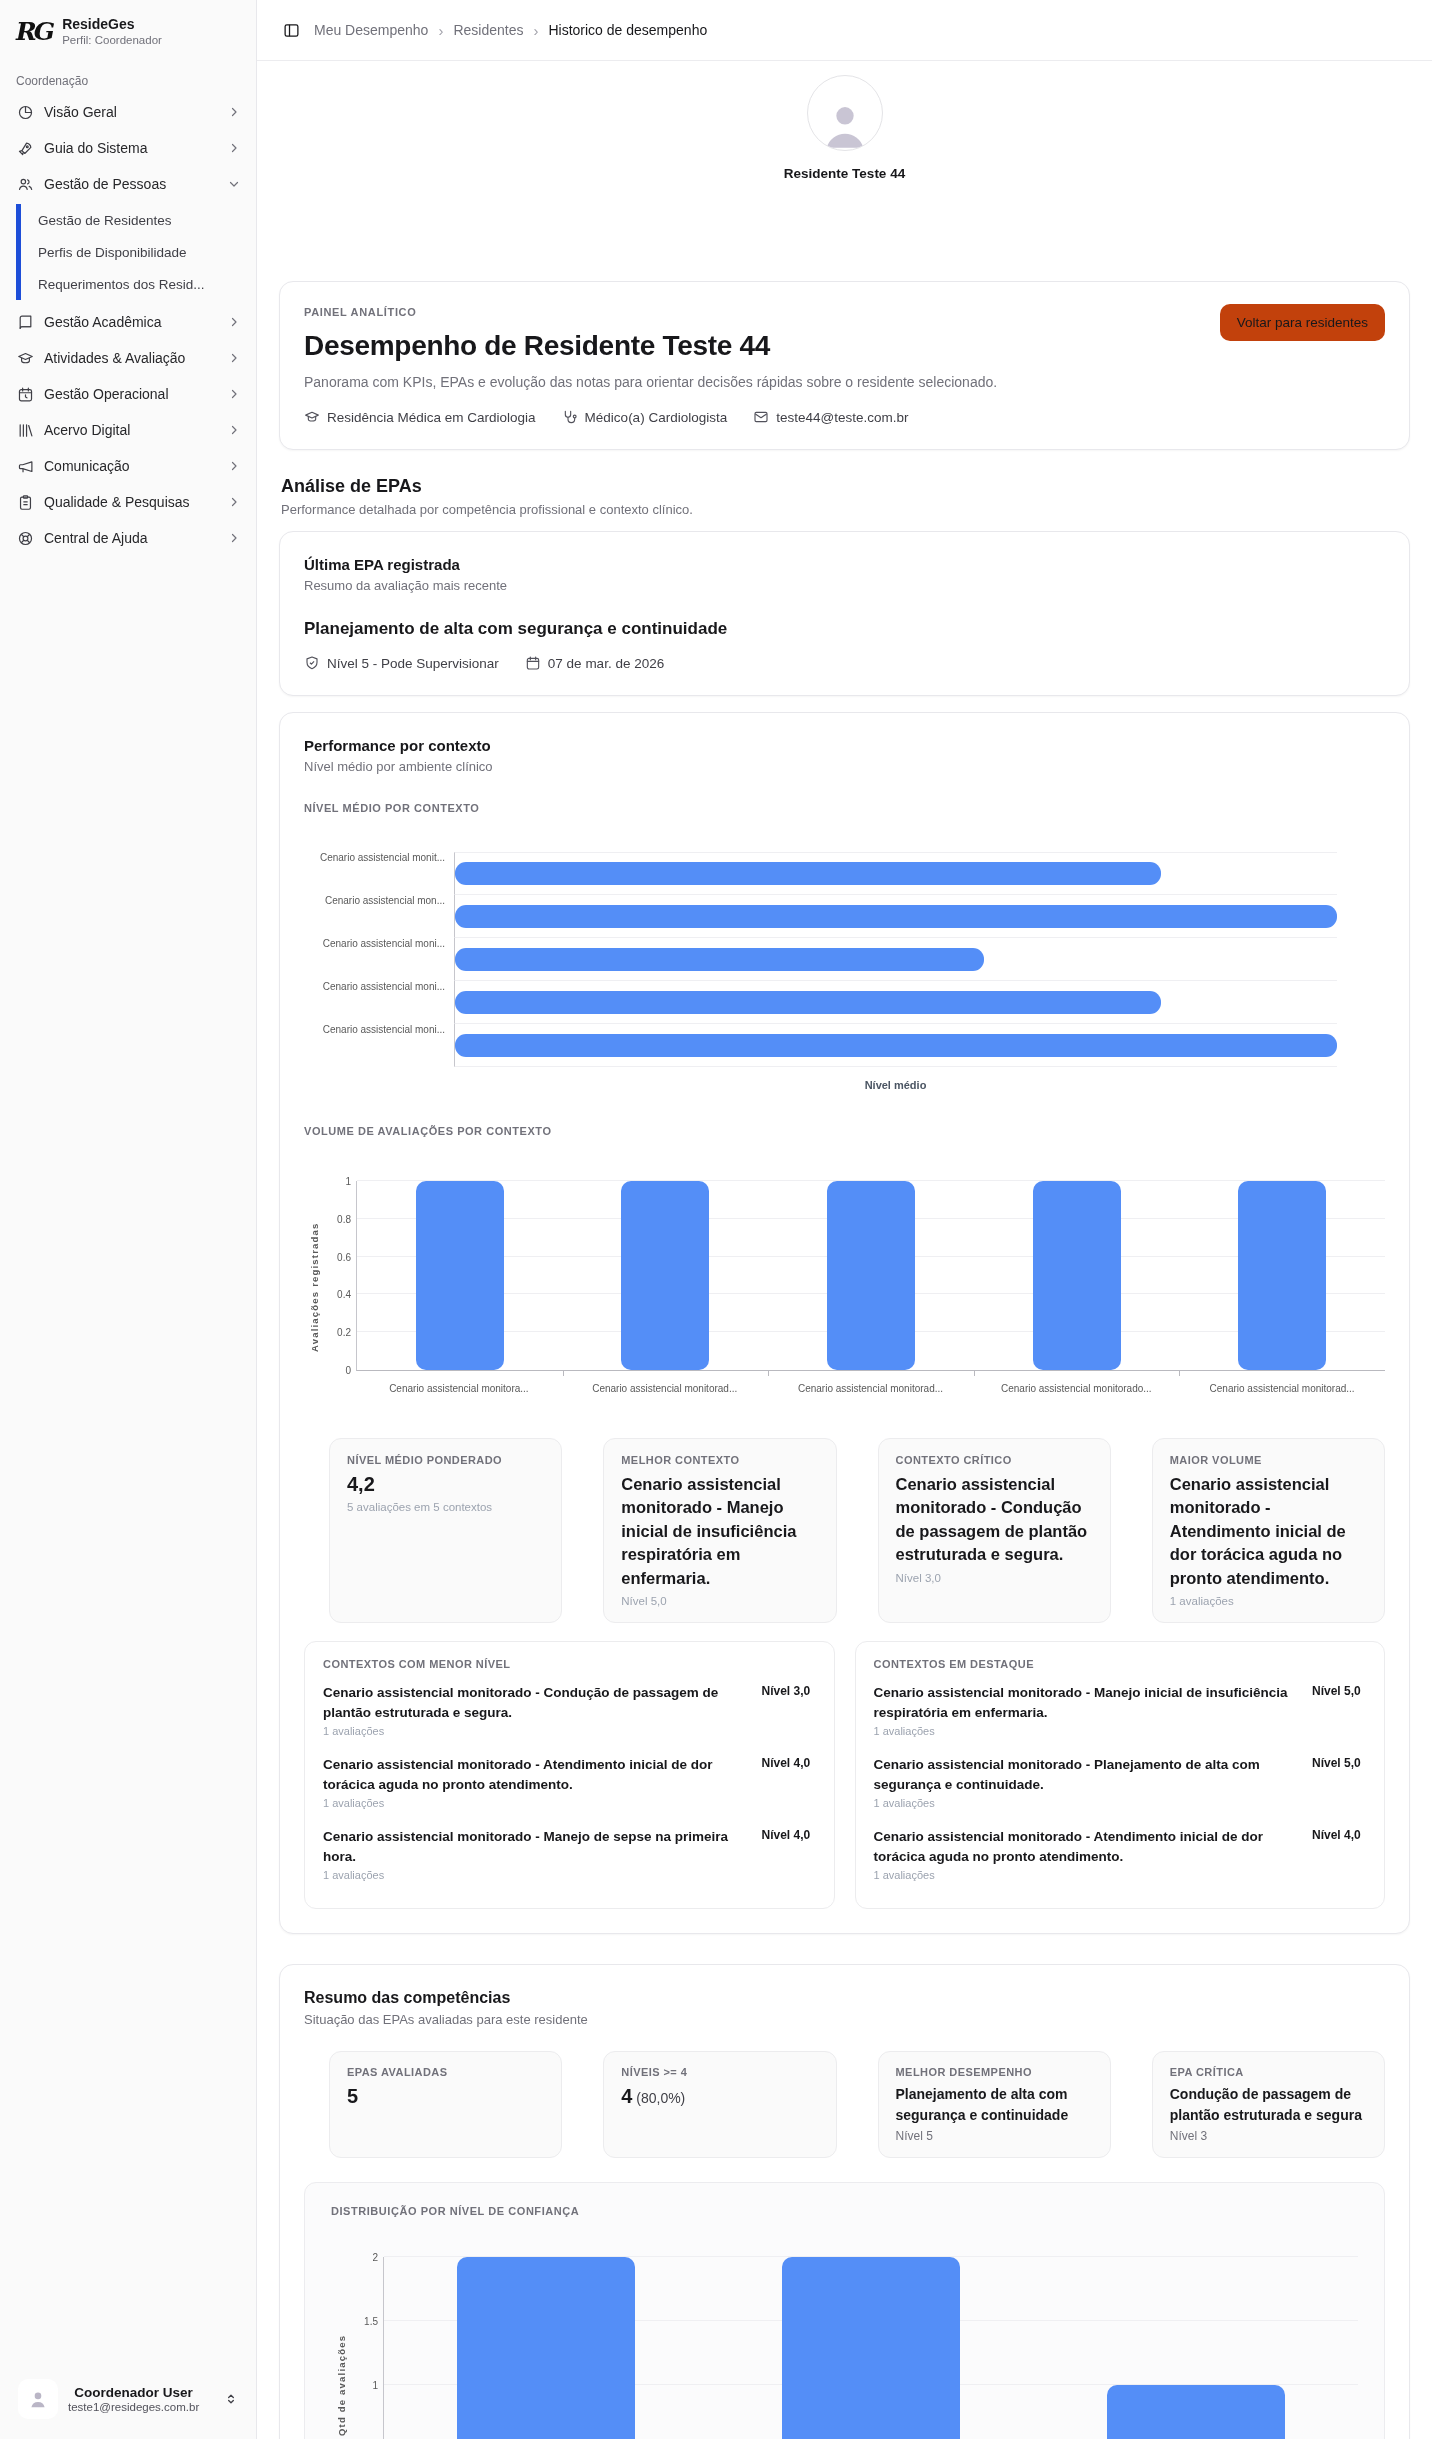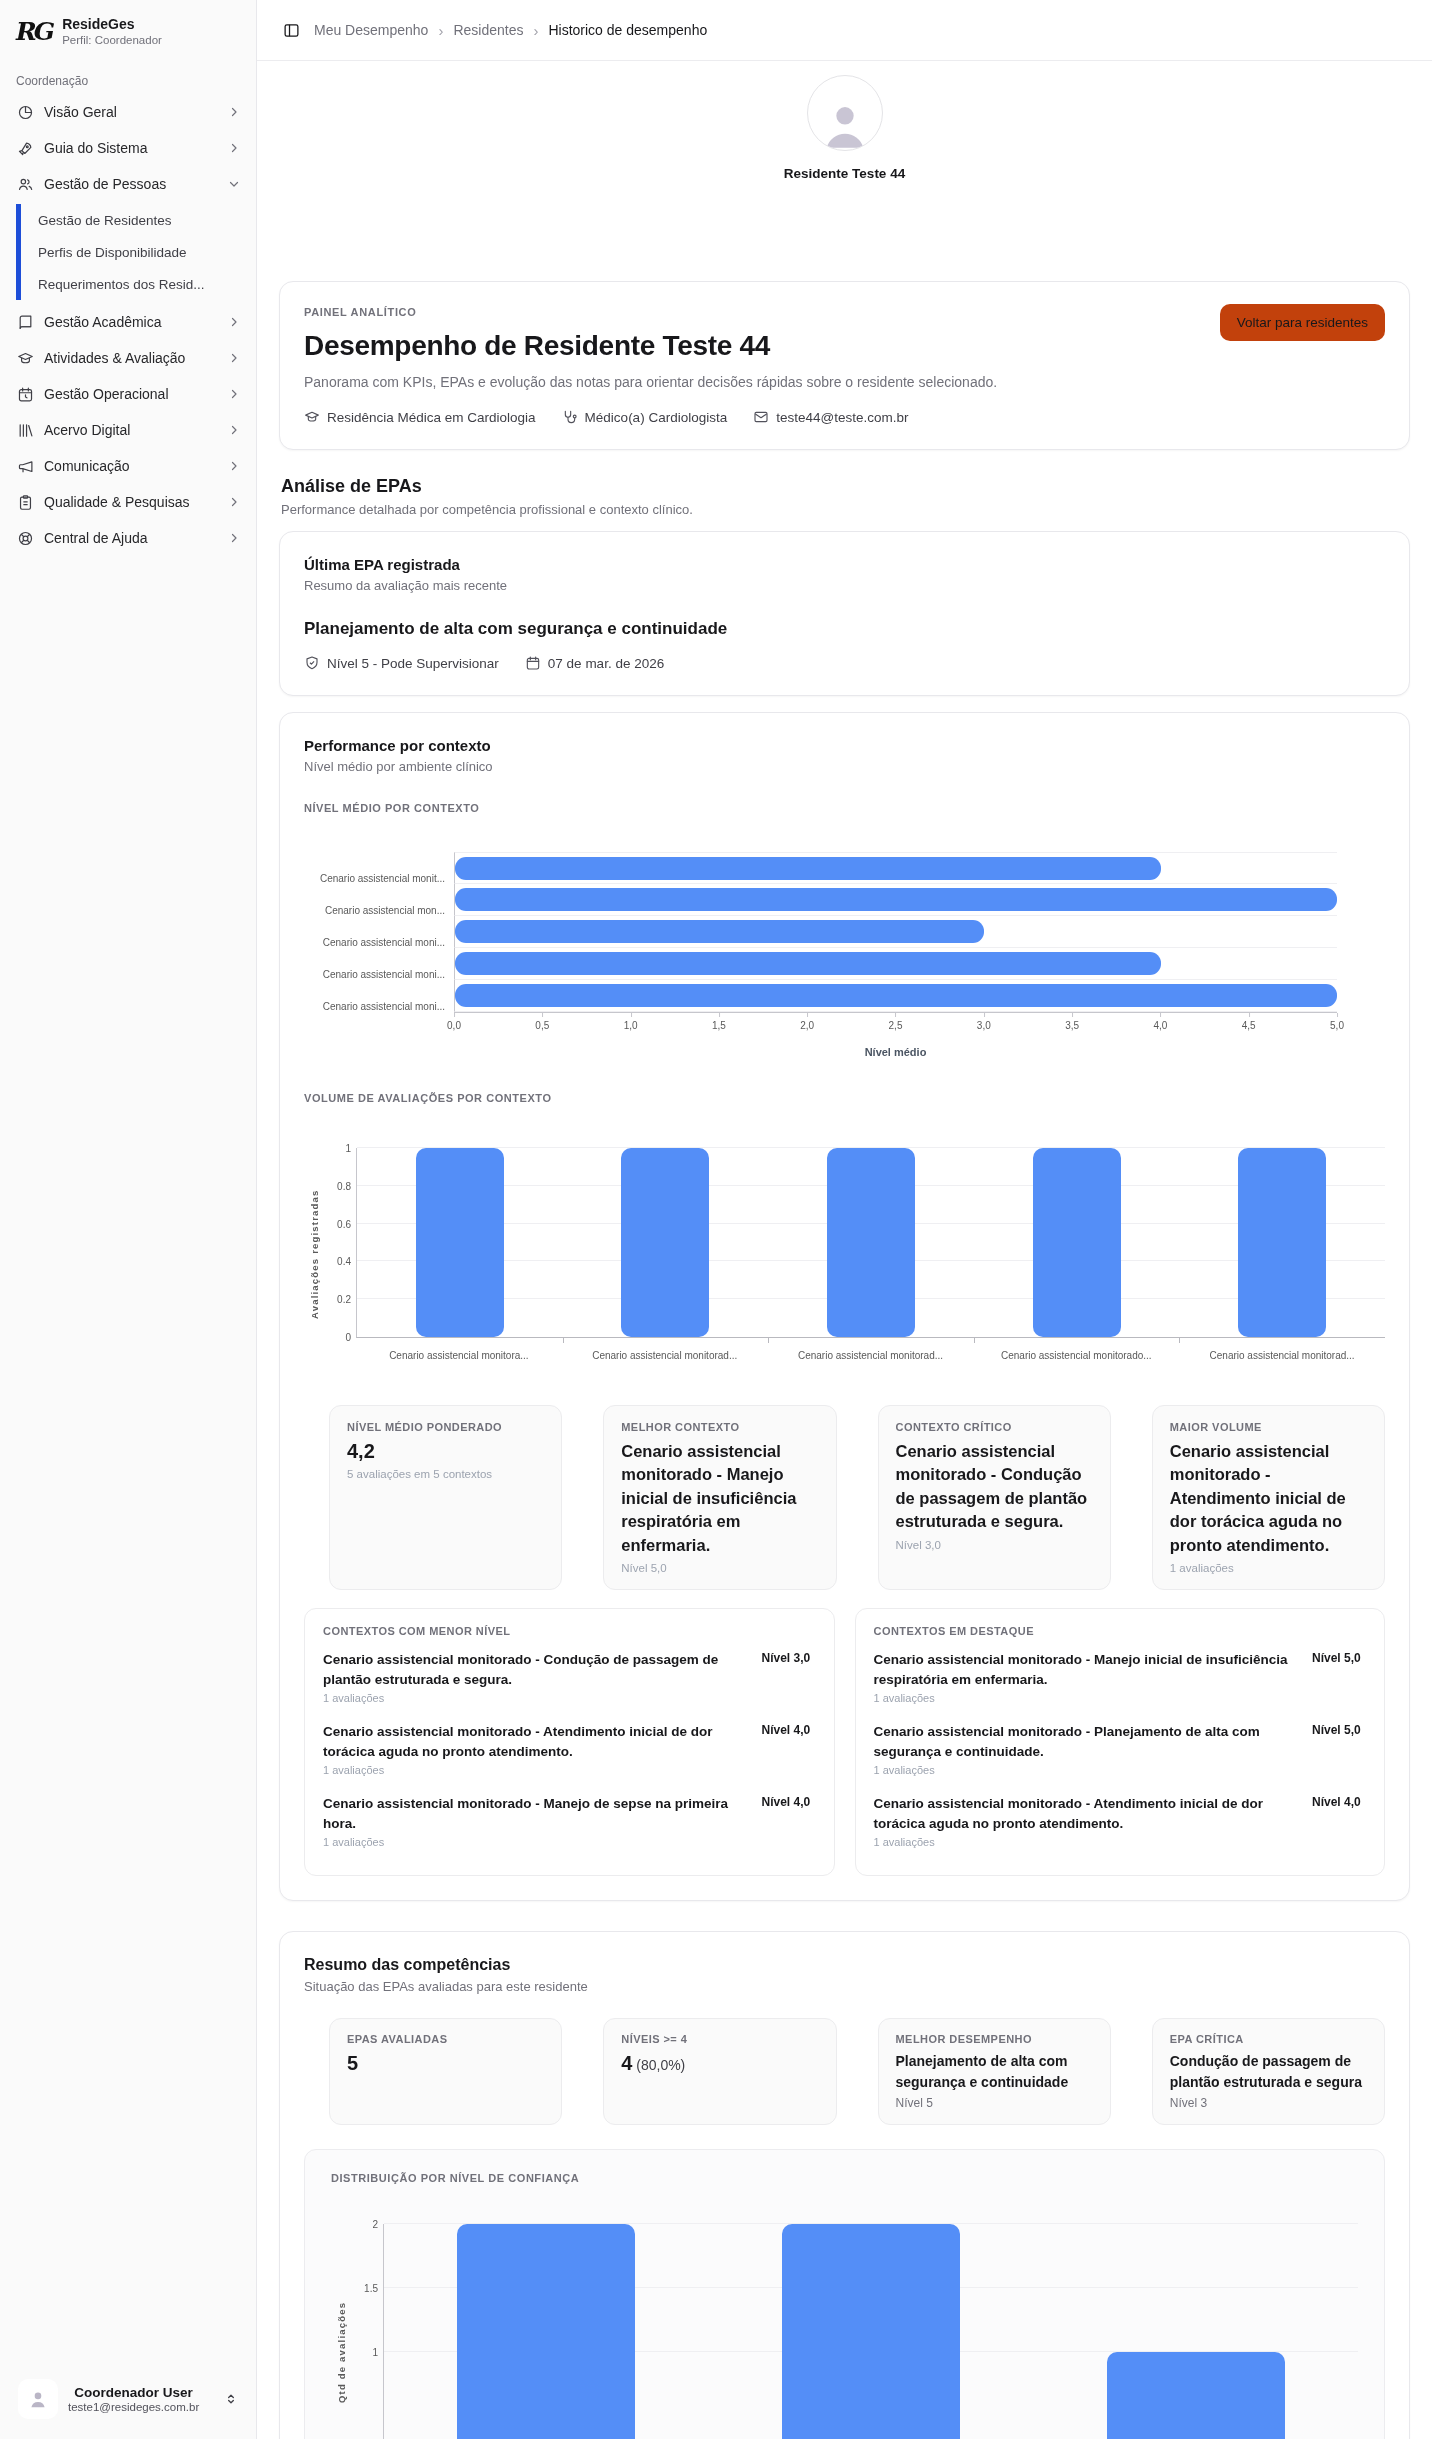--- a/index.html
+++ b/index.html
@@ -70,21 +70,21 @@
   .section-head p{font-size:13px;color:var(--muted);margin-top:5px;}
 
   .card h3{font-size:15px;font-weight:700;}
   .card .sub{font-size:13px;color:var(--muted);margin-top:5px;}
   .epa-name{font-size:17px;font-weight:700;margin-top:26px;}
 
   .chart-label{font-size:11px;font-weight:600;letter-spacing:.05em;color:var(--muted);text-transform:uppercase;margin-top:28px;}
 
   
   .hchart{margin-top:38px;}
-  .hrow{display:flex;align-items:flex-end;height:32px;padding-right:48px;}
+  .hrow{display:flex;align-items:flex-start;height:43px;padding-right:48px;}
   .hlabel{width:150px;flex-shrink:0;text-align:right;padding-right:9px;font-size:10px;color:var(--chart-tick);white-space:nowrap;overflow:hidden;}
   .htrack{flex:1;height:100%;display:flex;align-items:center;border-left:1px solid var(--chart-axis);border-bottom:1px solid var(--chart-grid);}
   .hrow:first-child .htrack{border-top:1px solid var(--chart-grid);}
   .hbar{height:23px;background:var(--blue);border-radius:11px;}
   .haxis{margin-left:150px;margin-right:48px;border-top:1px solid var(--chart-axis);position:relative;height:22px;}
   .htick{position:absolute;top:7px;transform:translateX(-50%);font-size:10px;color:var(--chart-tick);}
   .htick::before{content:'';position:absolute;top:-7px;left:50%;width:1px;height:4px;background:var(--chart-axis);}
   .hxlabel{margin-left:150px;margin-right:48px;text-align:center;font-size:11px;font-weight:700;color:#4b5563;margin-top:12px;}
 
   
@@ -443,33 +443,20 @@
                 <div class="htrack">
                   <div class="hbar" style="width: 80%; background: rgb(84, 142, 247);"></div>
                 </div>
               </div>
               <div class="hrow">
                 <div class="hlabel">Cenario assistencial moni...</div>
                 <div class="htrack">
                   <div class="hbar" style="width: 100%; background: rgb(84, 142, 247);"></div>
                 </div>
               </div>
-            </div>
-            <div class="haxis">
-              <div class="htick" style="left: 0%;">0,0</div>
-              <div class="htick" style="left: 10%;">0,5</div>
-              <div class="htick" style="left: 20%;">1,0</div>
-              <div class="htick" style="left: 30%;">1,5</div>
-              <div class="htick" style="left: 40%;">2,0</div>
-              <div class="htick" style="left: 50%;">2,5</div>
-              <div class="htick" style="left: 60%;">3,0</div>
-              <div class="htick" style="left: 70%;">3,5</div>
-              <div class="htick" style="left: 80%;">4,0</div>
-              <div class="htick" style="left: 90%;">4,5</div>
-              <div class="htick" style="left: 100%;">5,0</div>
             </div>
             <div class="hxlabel">Nível médio</div>
           </div>
 
         <div class="chart-label" style="margin-top:34px;">VOLUME DE AVALIAÇÕES POR CONTEXTO</div>
         <div id="chart2" class="vchart">
             <div class="v-ylabel">Avaliações registradas</div>
             <div class="v-right">
               <div class="v-plot" style="height: 190px;">
                 <div class="v-grid" style="bottom: 100%;"></div>

